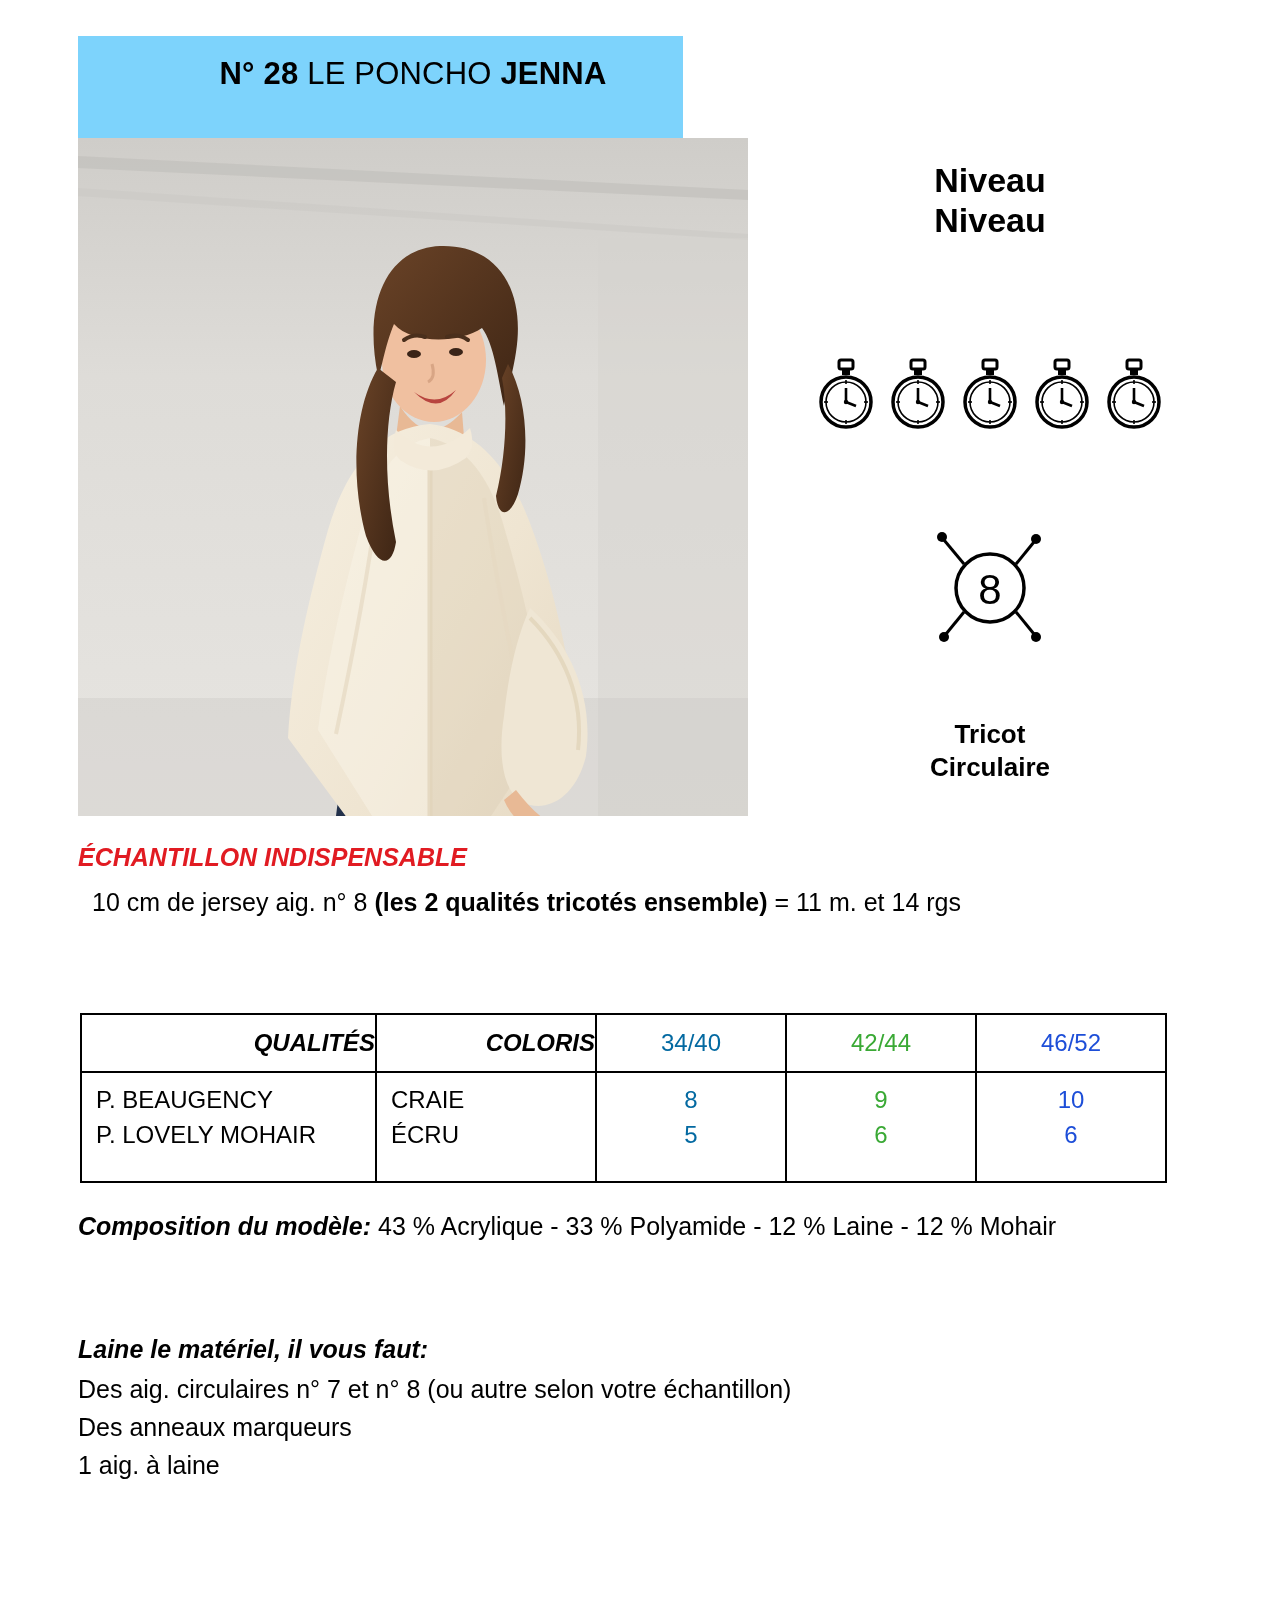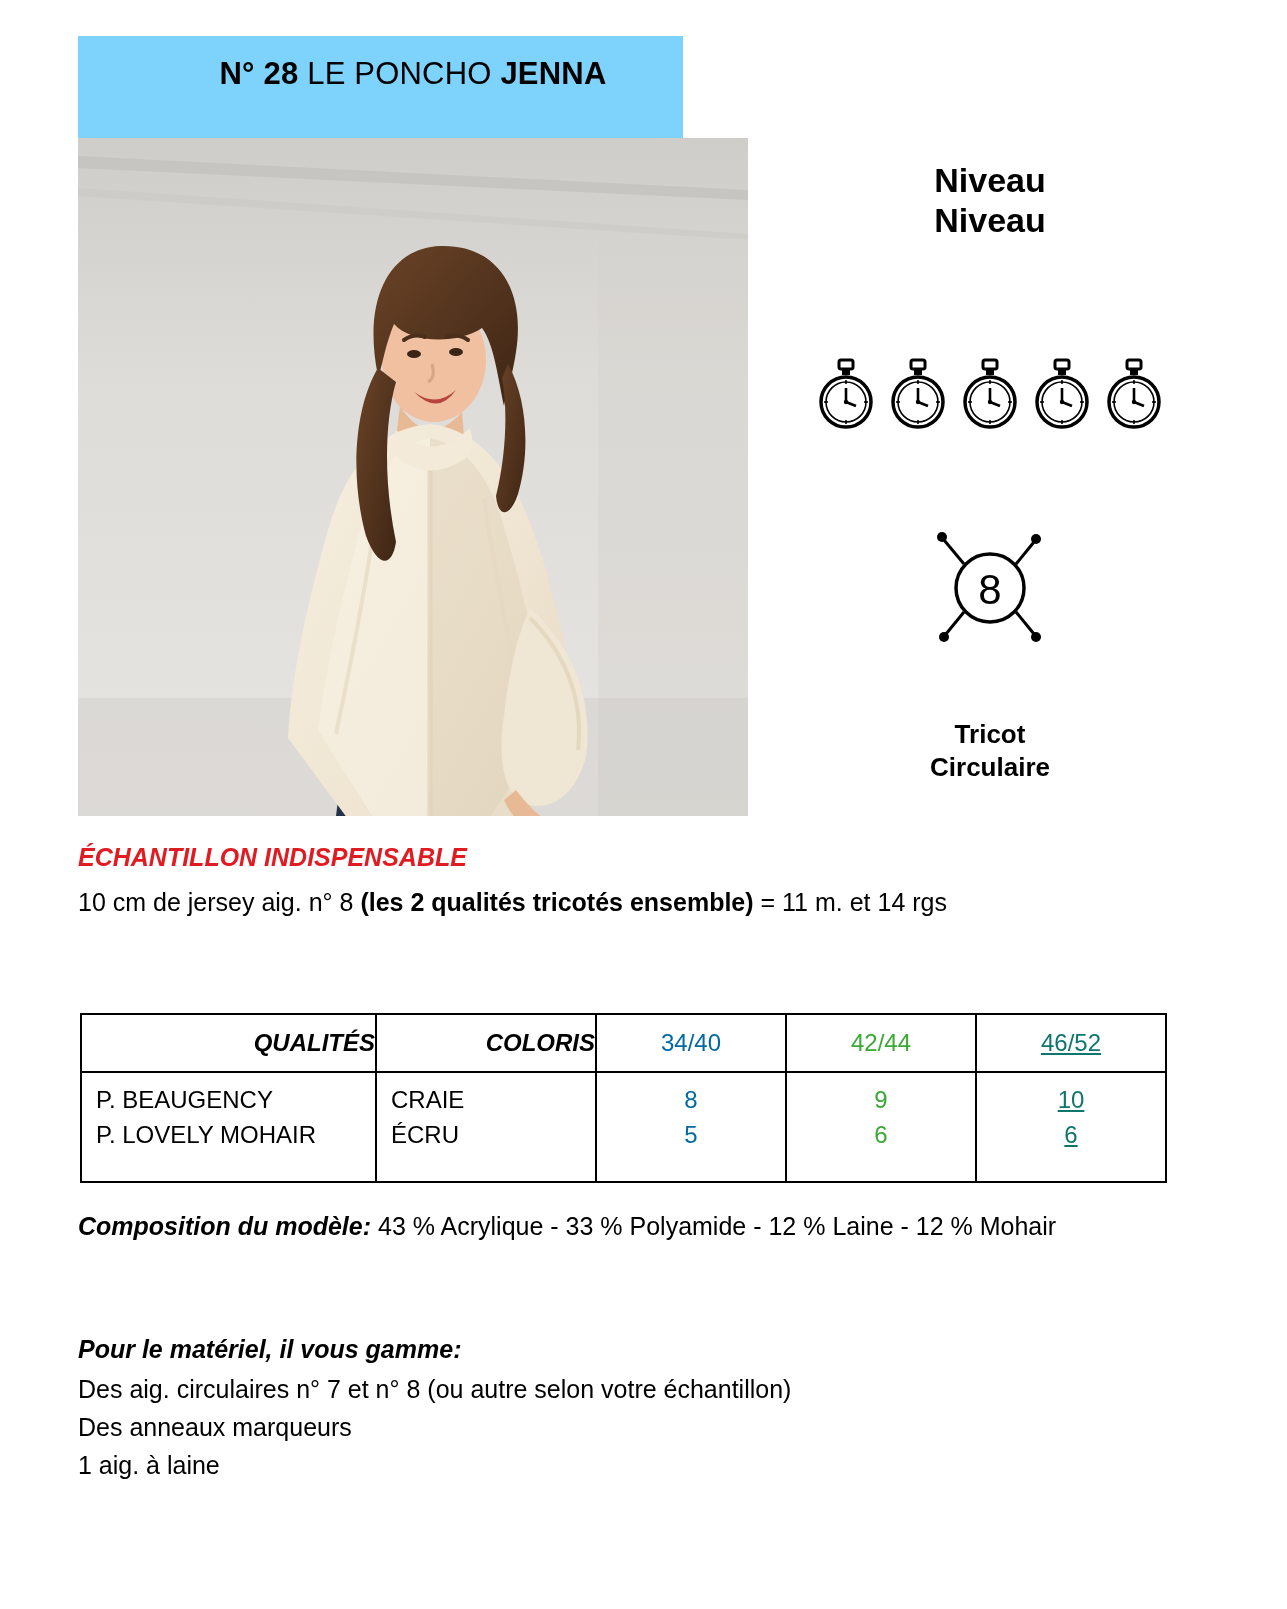--- a/index.html
+++ b/index.html
@@ -103,21 +103,21 @@
     position: absolute;
     left: 78px;
     top: 843px;
     font-style: italic;
     font-weight: bold;
     font-size: 25px;
     color: #e11b22;
   }
   .sample-text {
     position: absolute;
-    left: 78px;
+    left: 92px;
     top: 884px;
     width: 1100px;
     font-size: 25px;
     line-height: 1.45;
     text-align: justify;
   }
   .sample-text b { font-weight: bold; }
 
   
   .qual-table {
@@ -154,21 +154,21 @@
   }
   .qual-table .body-num {
     text-align: center;
     padding: 10px 0 12px 0;
     line-height: 1.45;
     vertical-align: top;
     font-size: 24px;
   }
   .c-pink  { color: #0369a1; }
   .c-green { color: #3aa935; }
-  .c-orange{ color: #0f766e; text-decoration: underline; }
+  .c-orange{ color: #1d4ed8; }
 
   
   .composition {
     position: absolute;
     left: 78px;
     top: 1208px;
     width: 1100px;
     font-size: 25px;
     line-height: 1.5;
   }
@@ -425,17 +425,17 @@
       </td>
     </tr>
   </tbody>
 </table>
 
 <div class="composition">
   <span class="lbl">Composition du modèle:</span><span> 43 % Acrylique - 33 % Polyamide - 12 % Laine - 12 % Mohair</span>
 </div>
 
 <div class="material">
-  <span class="lbl">Pour le matériel, il vous gamme:</span>
+  <span class="lbl">Laine le matériel, il vous faut:</span>
   <span class="line">Des aig. circulaires n° 7 et n° 8 (ou autre selon votre échantillon)</span>
   <span class="line">Des anneaux marqueurs</span>
   <span class="line">1 aig. à laine</span>
 </div>
 
 </body></html>

